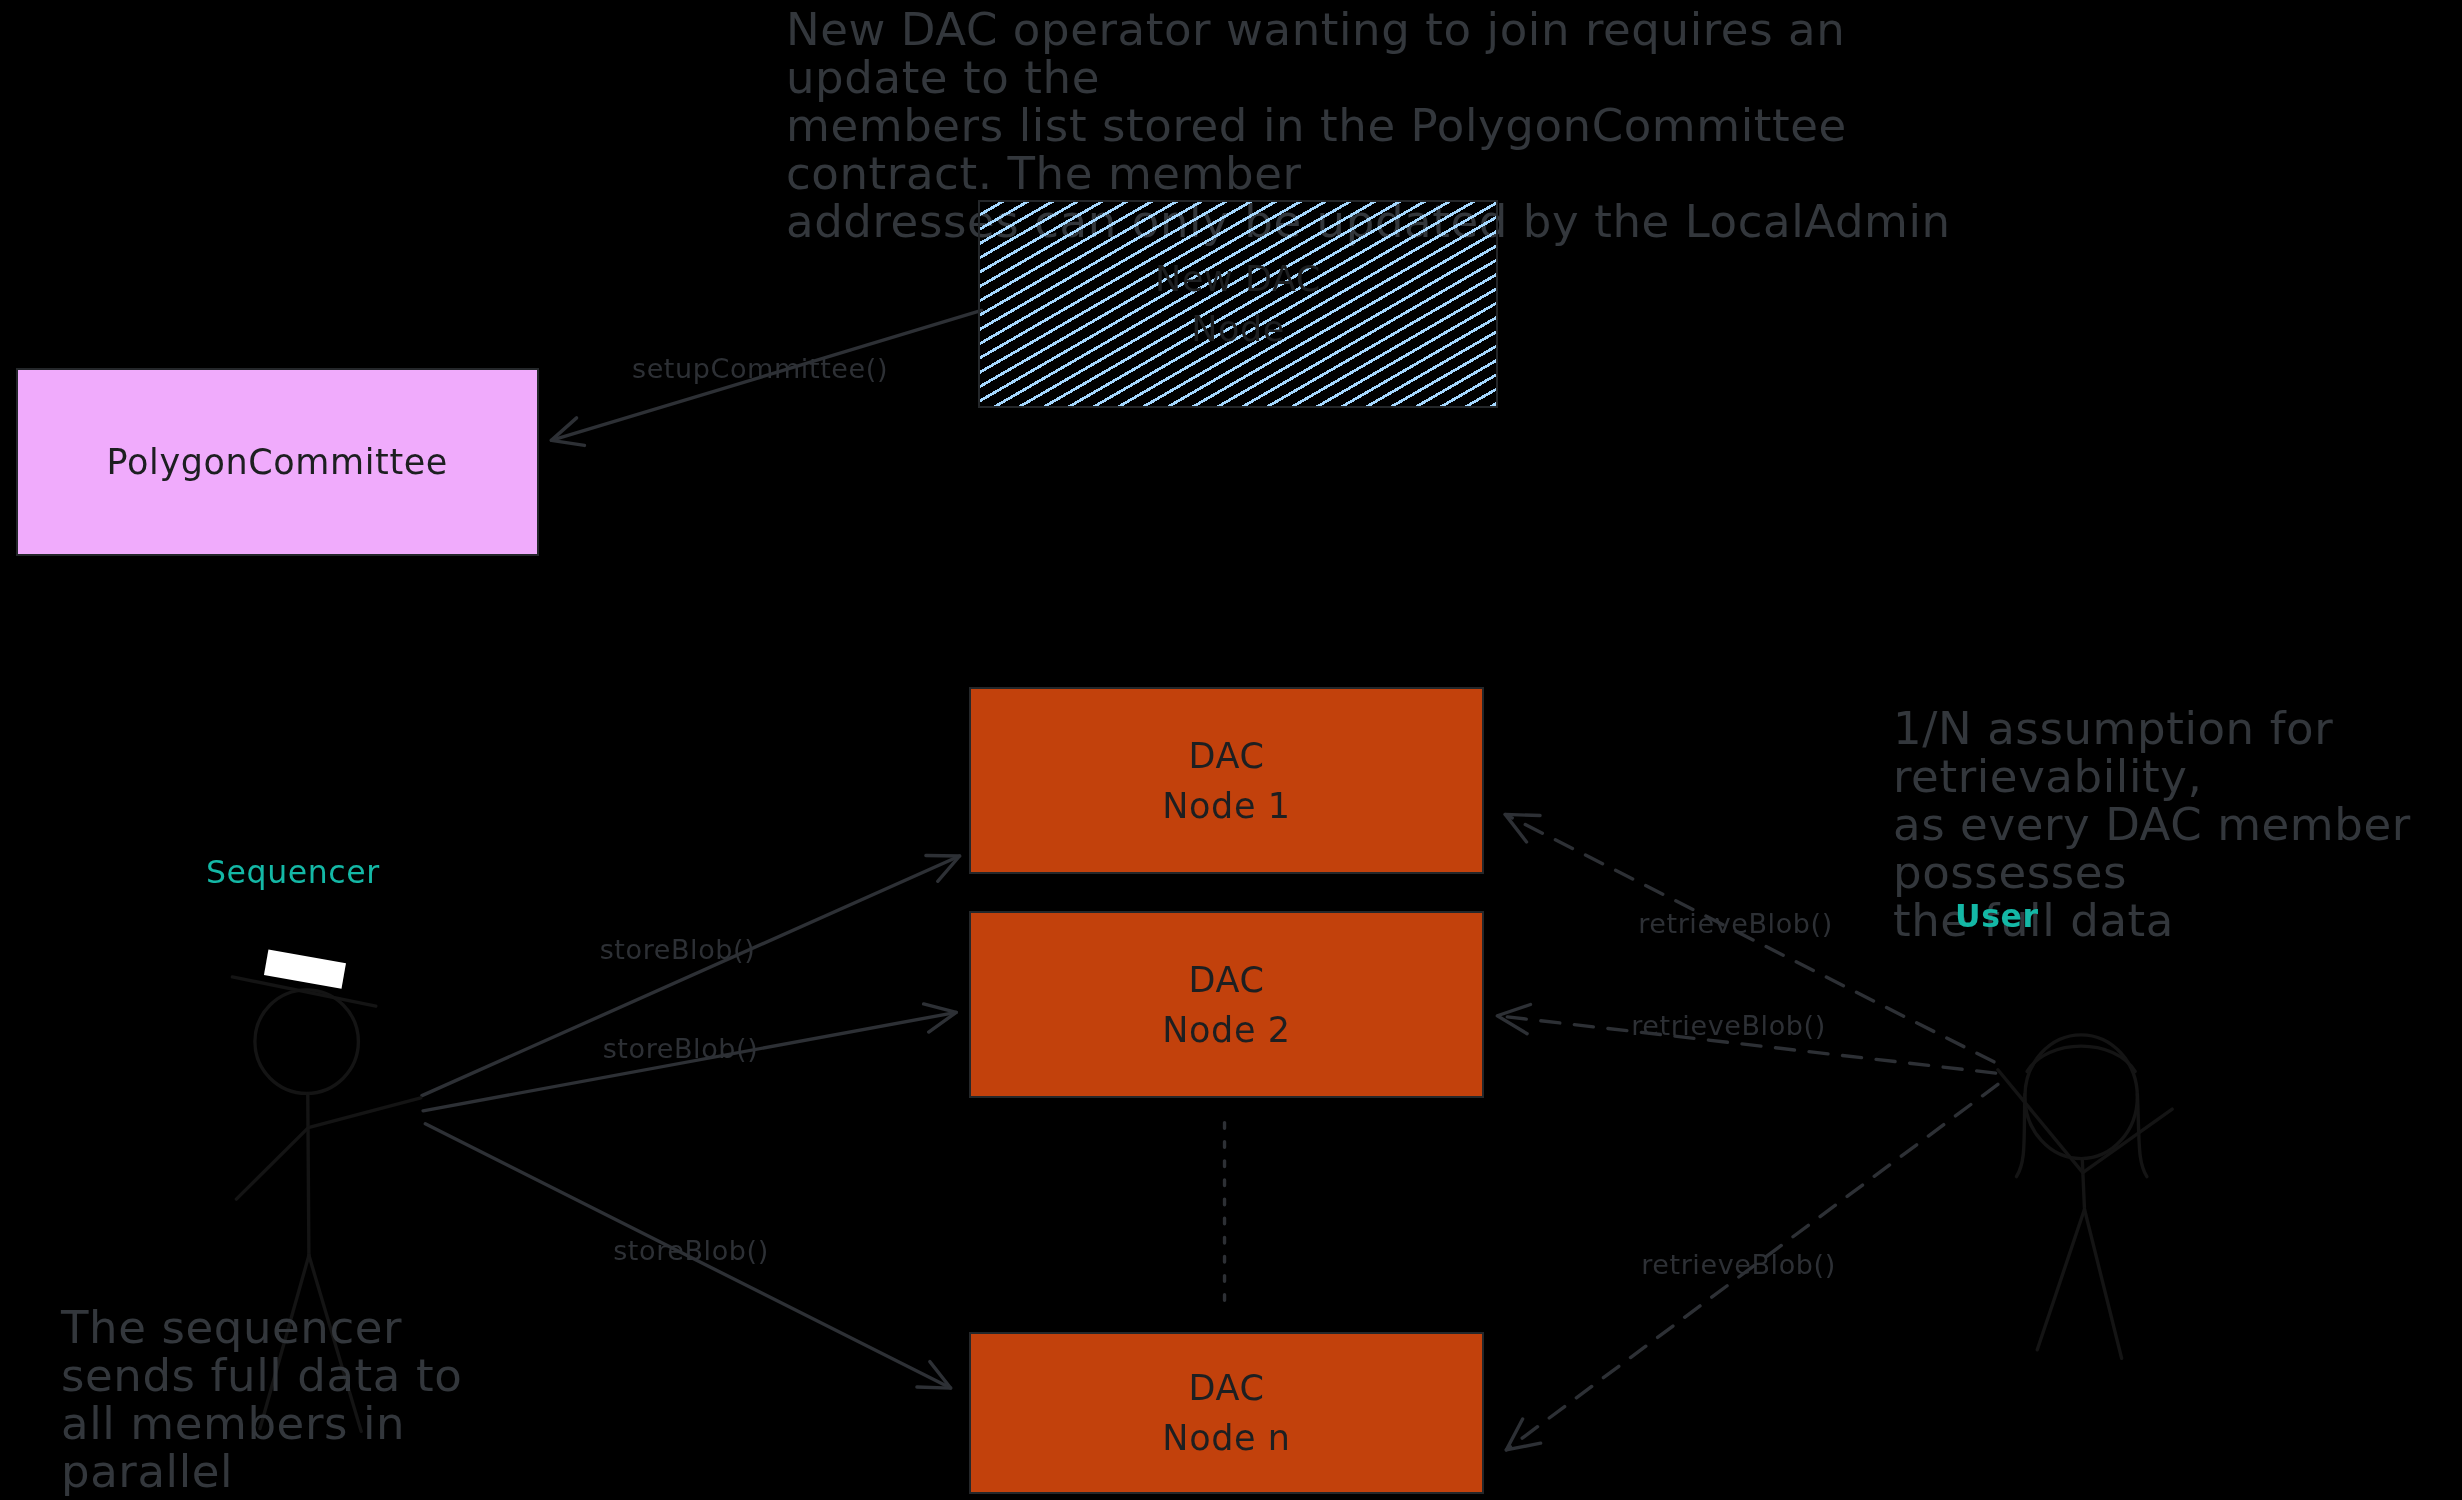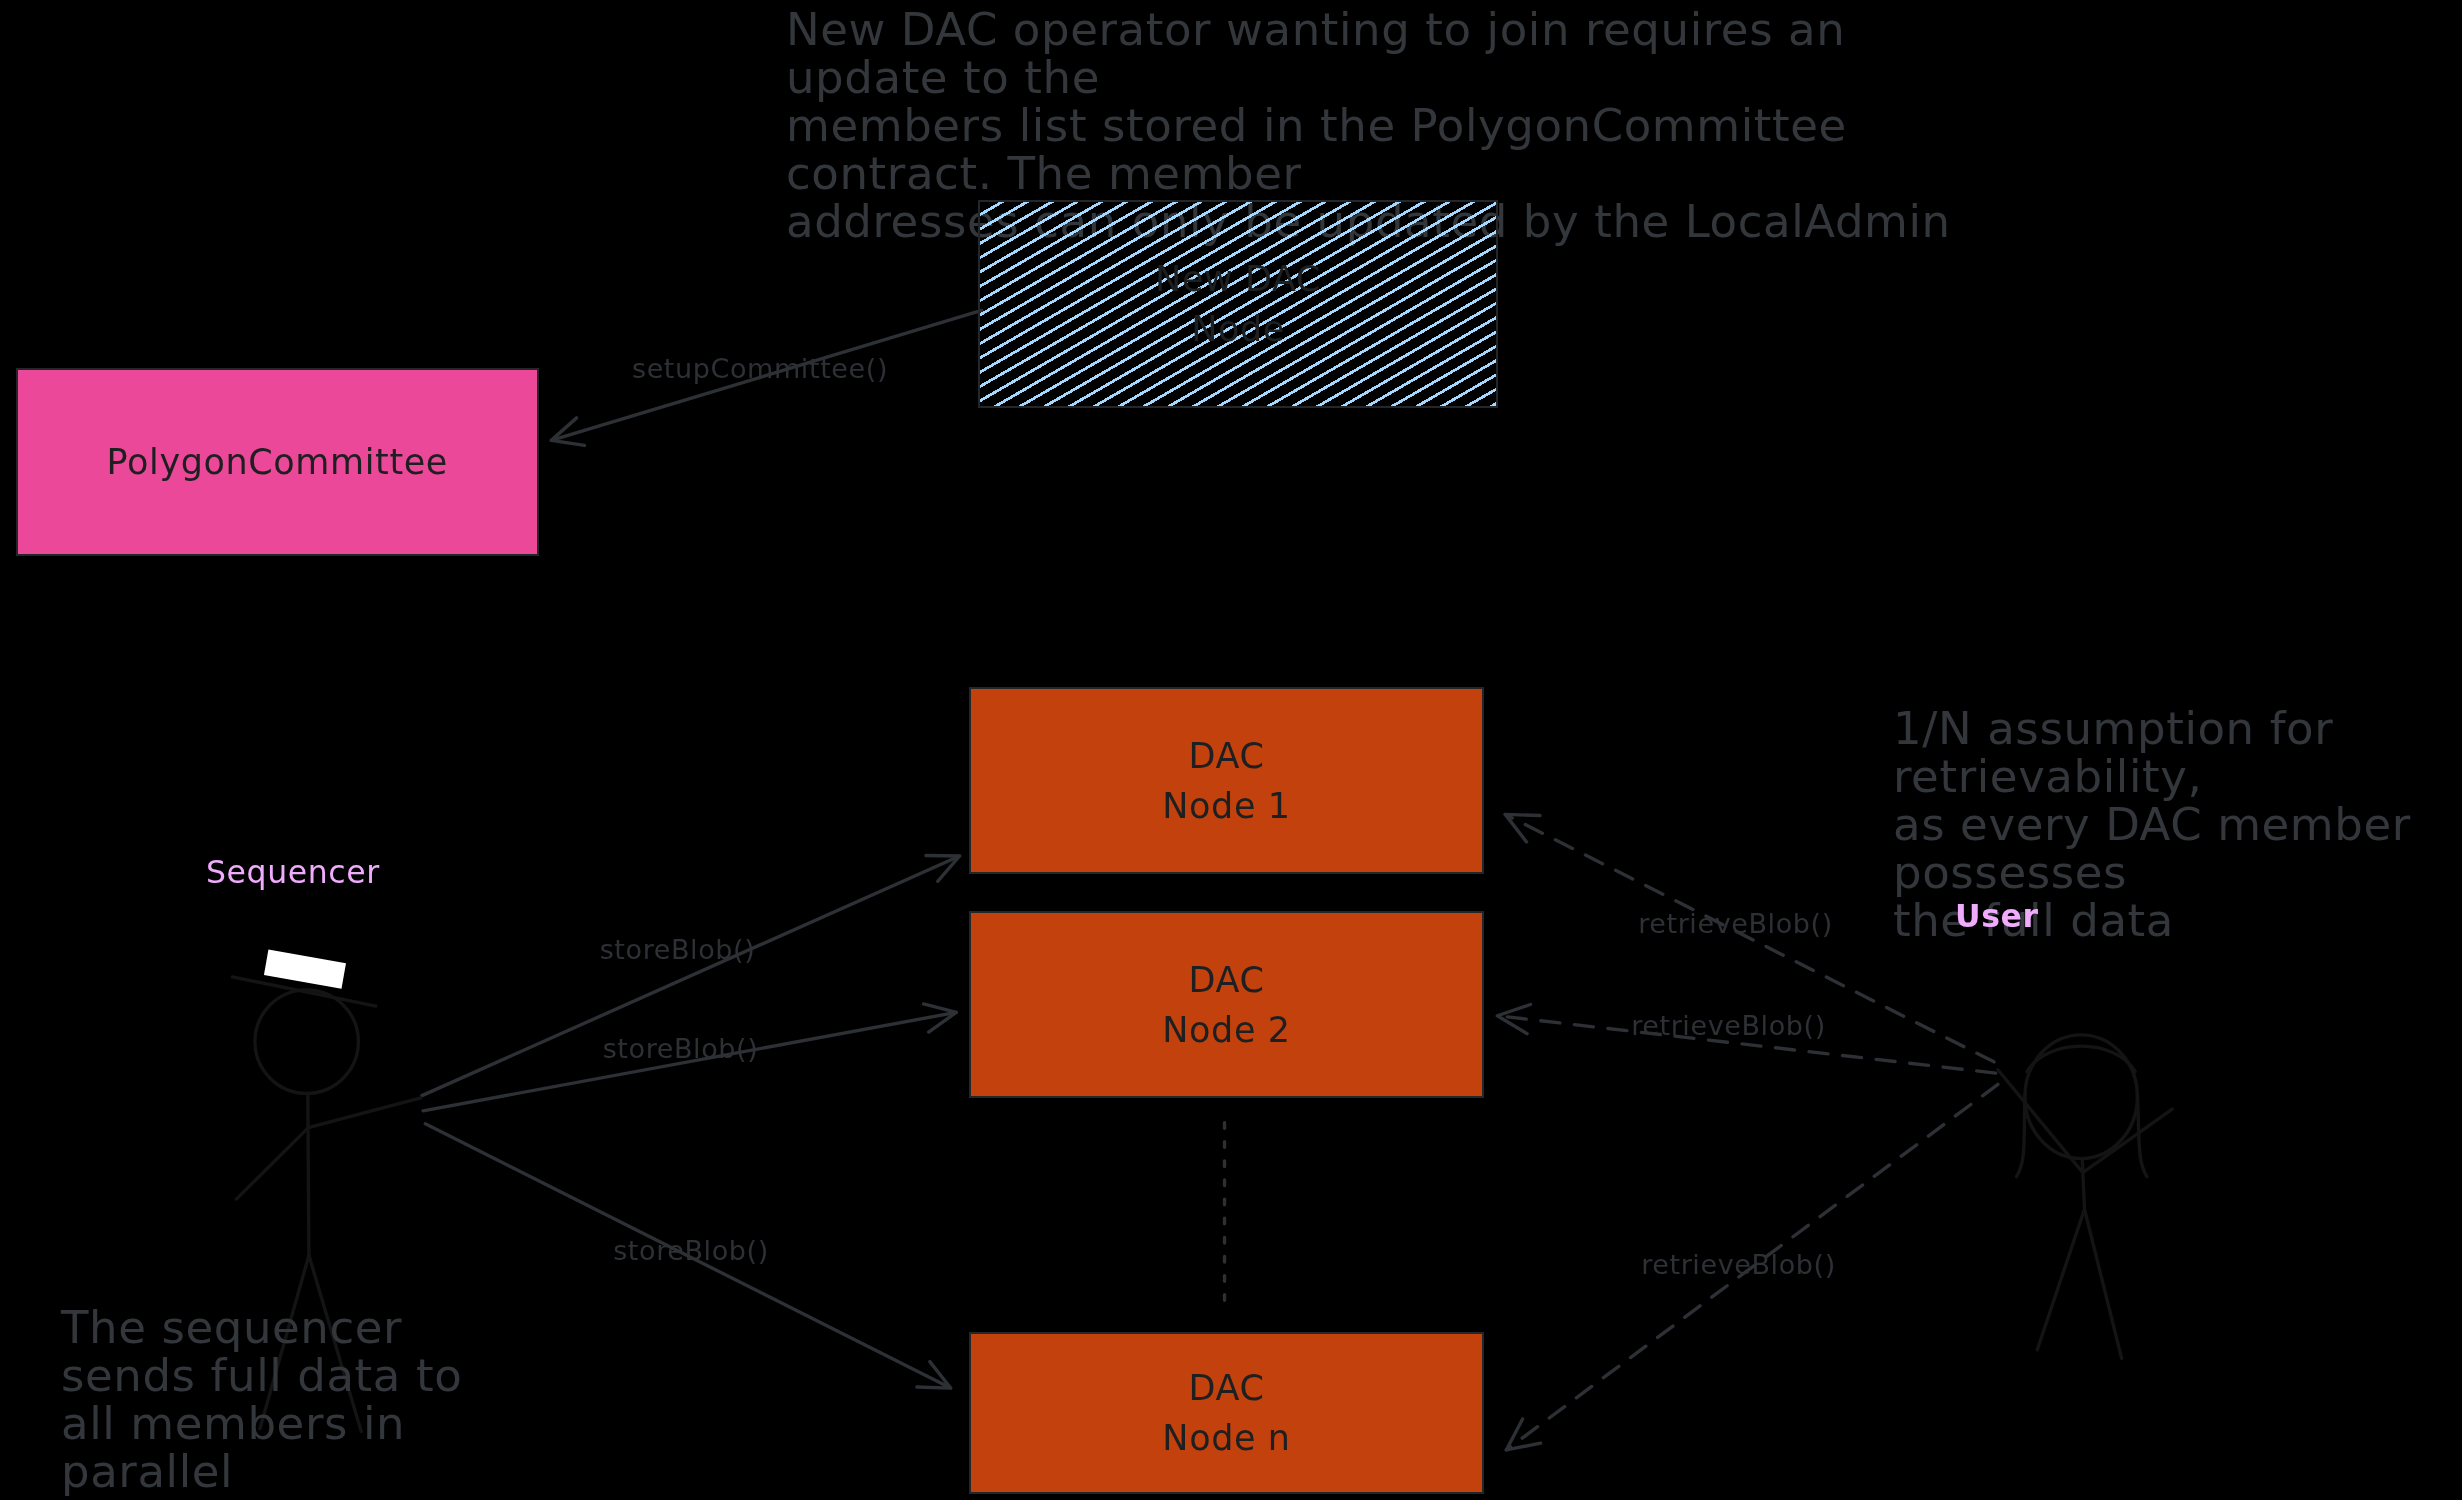--- a/index.html
+++ b/index.html
@@ -9,31 +9,31 @@
   }
   .note{
     position:absolute;color:#33373c;font-size:45px;line-height:48px;
     letter-spacing:0.6px;white-space:pre-line;
   }
   .edge-label{
     position:absolute;color:#2d3035;font-size:27px;letter-spacing:0.6px;
     text-align:center;white-space:nowrap;
   }
   .actor-label{
-    position:absolute;color:#f0abfc;font-size:31.5px;letter-spacing:0.6px;white-space:nowrap;
+    position:absolute;color:#14b8a6;font-size:31.5px;letter-spacing:0.6px;white-space:nowrap;
   }
   .box{
     position:absolute;border:2.8px solid #24272a;box-sizing:border-box;
     display:flex;align-items:center;justify-content:center;
   }
   .box .box-label{
     color:#1d1f21;font-size:35px;line-height:50px;letter-spacing:0.6px;
     text-align:center;white-space:pre-line;
   }
-  .box-pink{background:#ec4899;}
+  .box-pink{background:#f0abfc;}
   .box-blue{background:#c2410c;}
   .box-hatch{
     background:repeating-linear-gradient(150deg,
       transparent 0px, transparent 9.6px,
       #a5d8ff 9.6px, #a5d8ff 12.4px);
   }
   svg#overlay{position:absolute;left:0;top:0;}
   .stroke{stroke:#2d3035;stroke-width:6;fill:none;stroke-linecap:round;stroke-linejoin:round;}
   .stroke-dashed{stroke-dasharray:34 26;}
   .stroke-dotted{stroke-dasharray:10 24;}

